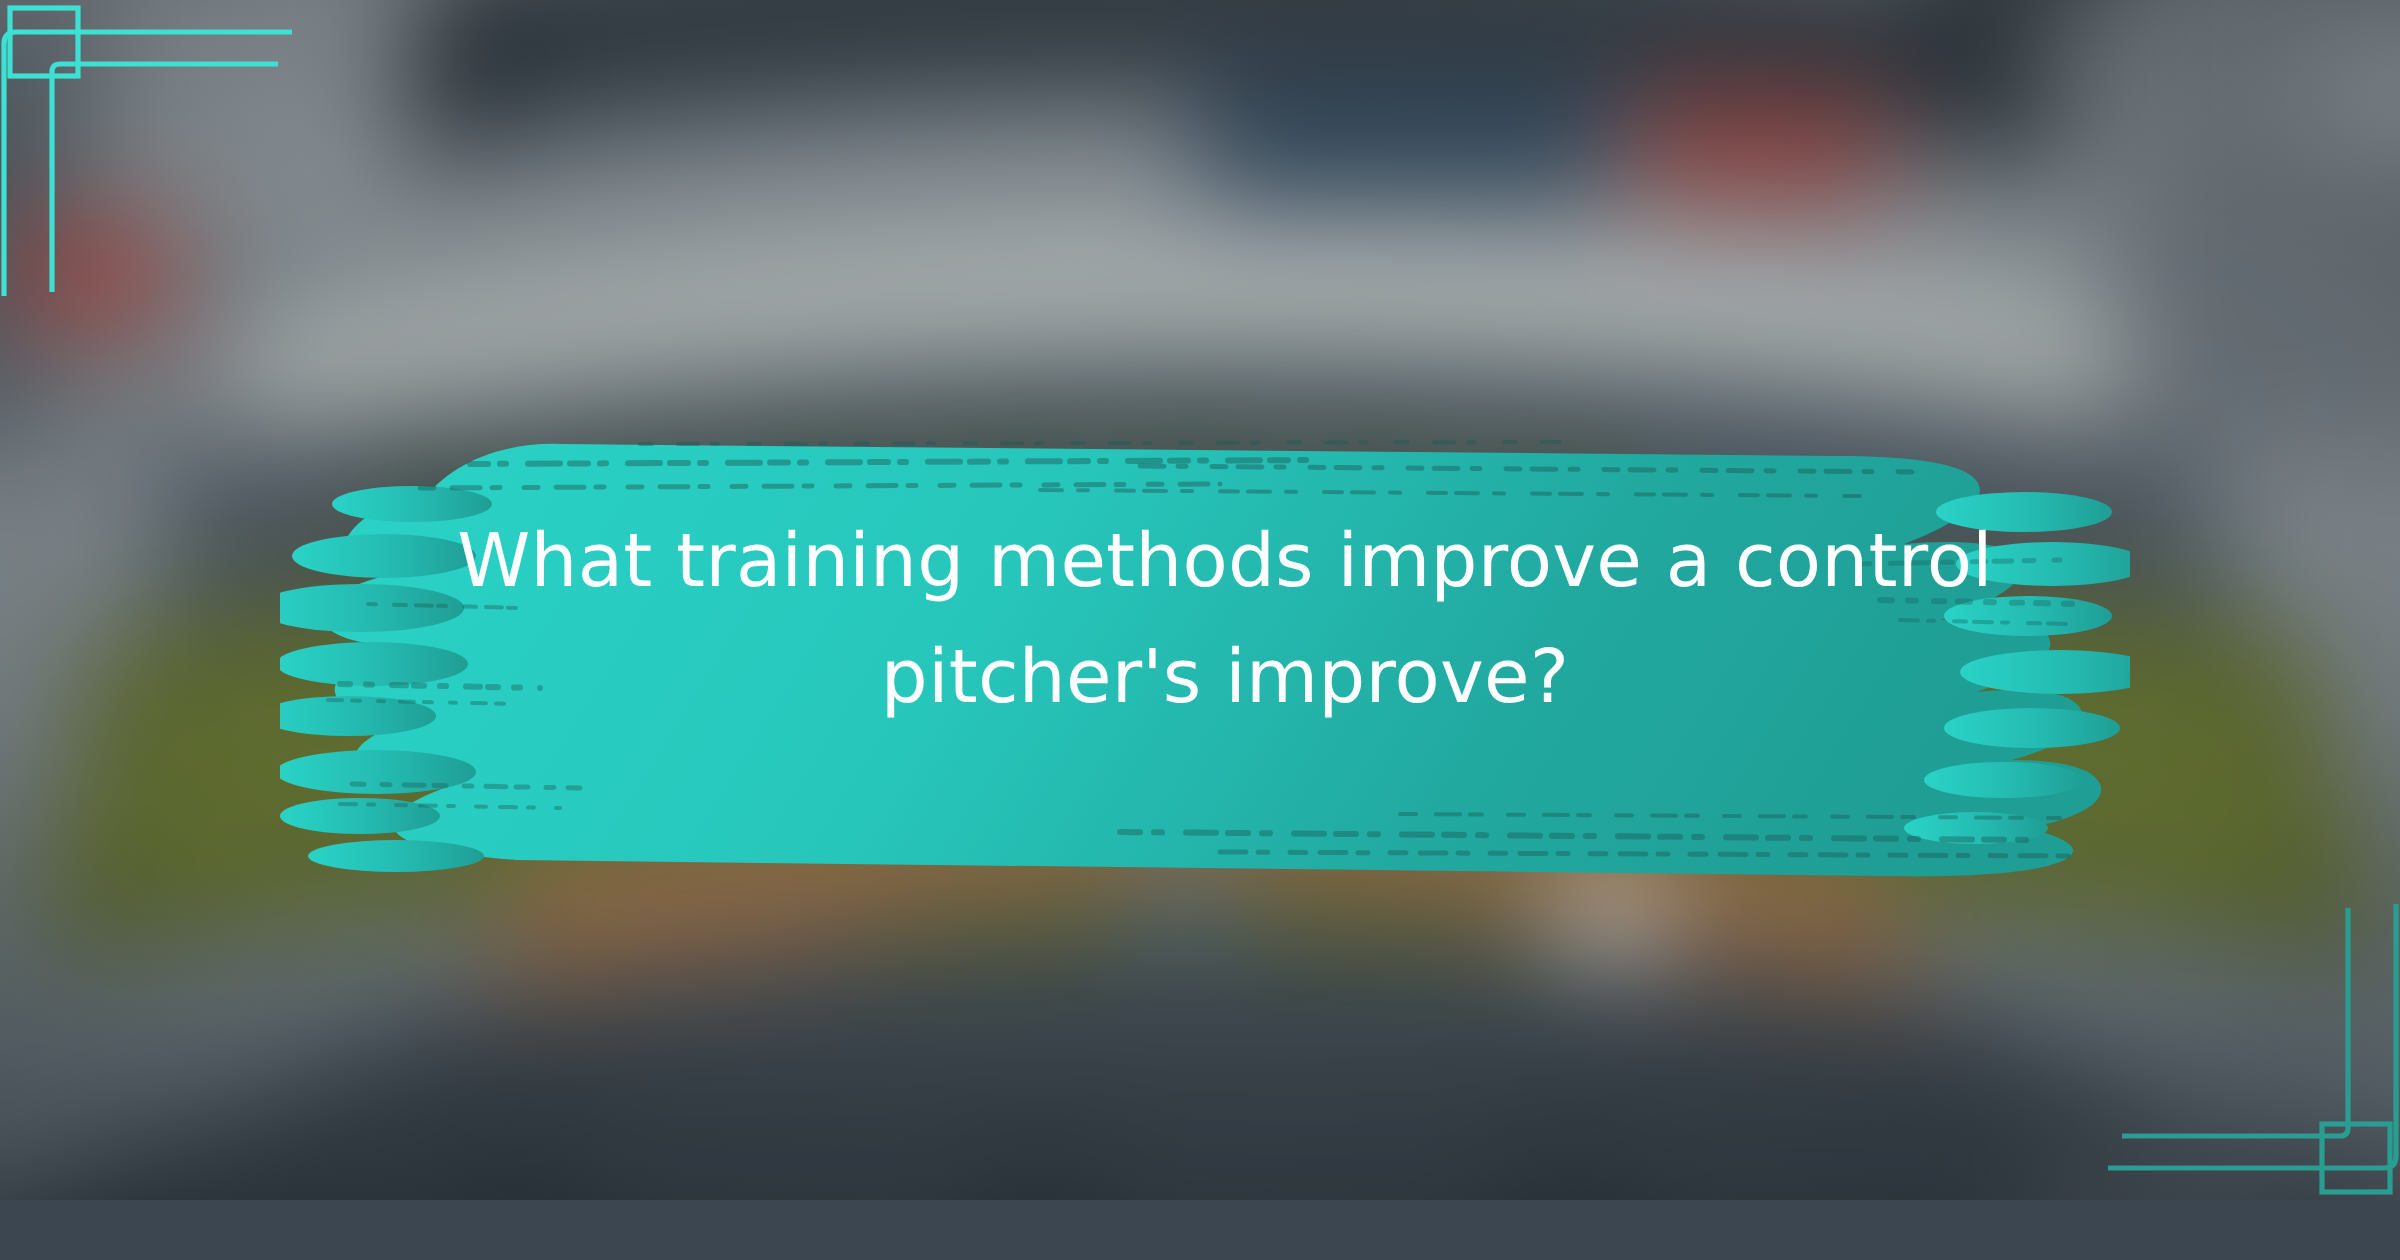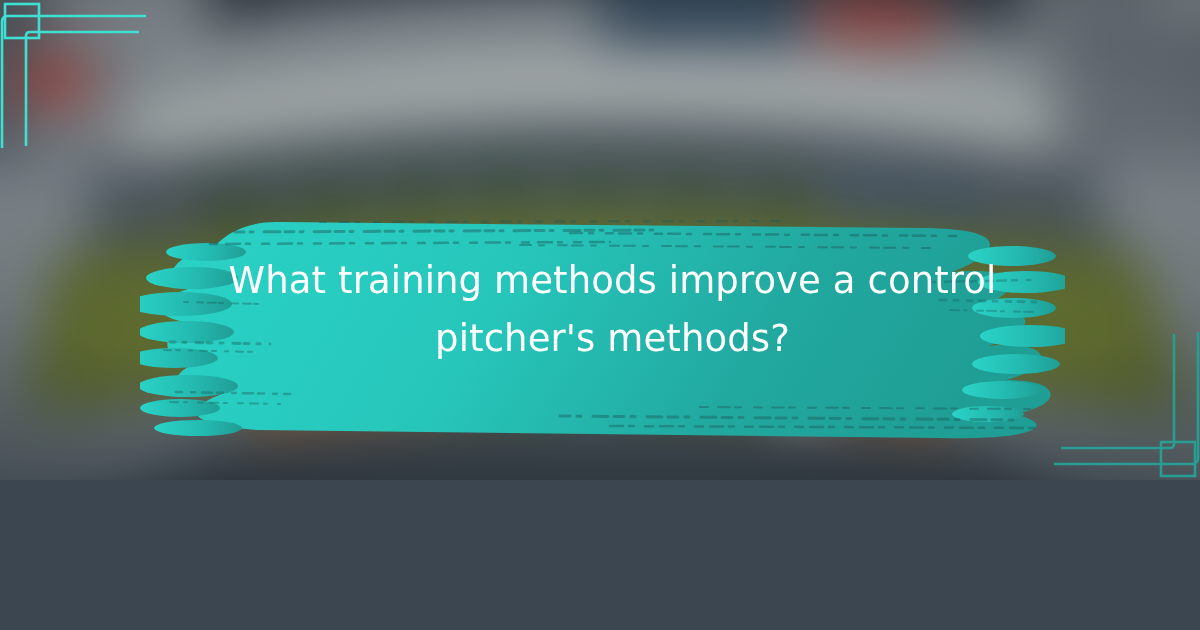--- a/index.html
+++ b/index.html
@@ -6,21 +6,21 @@
 
   html, body {
     width:1200px; height:630px;
     overflow:hidden;
     background:#3c4650;
     font-family:"DejaVu Sans", sans-serif;
   }
 
   #stage {
     position:relative;
-    width:1200px; height:480px;
+    width:1200px; height:600px;
     overflow:hidden;
     background:#414b55;
   }
 
   
   .bg-photo {
     position:absolute; inset:-40px;
     filter: blur(26px) saturate(0.85);
     transform: scale(1.06);
   }
@@ -275,17 +275,17 @@
 
       <g stroke="#186663" stroke-opacity="0.38" fill="none" stroke-linecap="round">
         <path d="M800,108 L900,110" stroke-width="3" stroke-dasharray="6 8 4 9 5 7"></path>
         <path d="M810,118 L895,120" stroke-width="2" stroke-dasharray="9 5 3 10 6 4"></path>
         <path d="M790,90  L890,88" stroke-width="2.5" stroke-dasharray="5 10 7 4 9 6"></path>
       </g>
     </svg>
 
     <div class="banner-text">
       <span class="line">What training methods improve a control</span>
-      <span class="line">pitcher's methods?</span>
+      <span class="line">pitcher's improve?</span>
     </div>
   </div>
 
 </div>
 
 </body></html>

